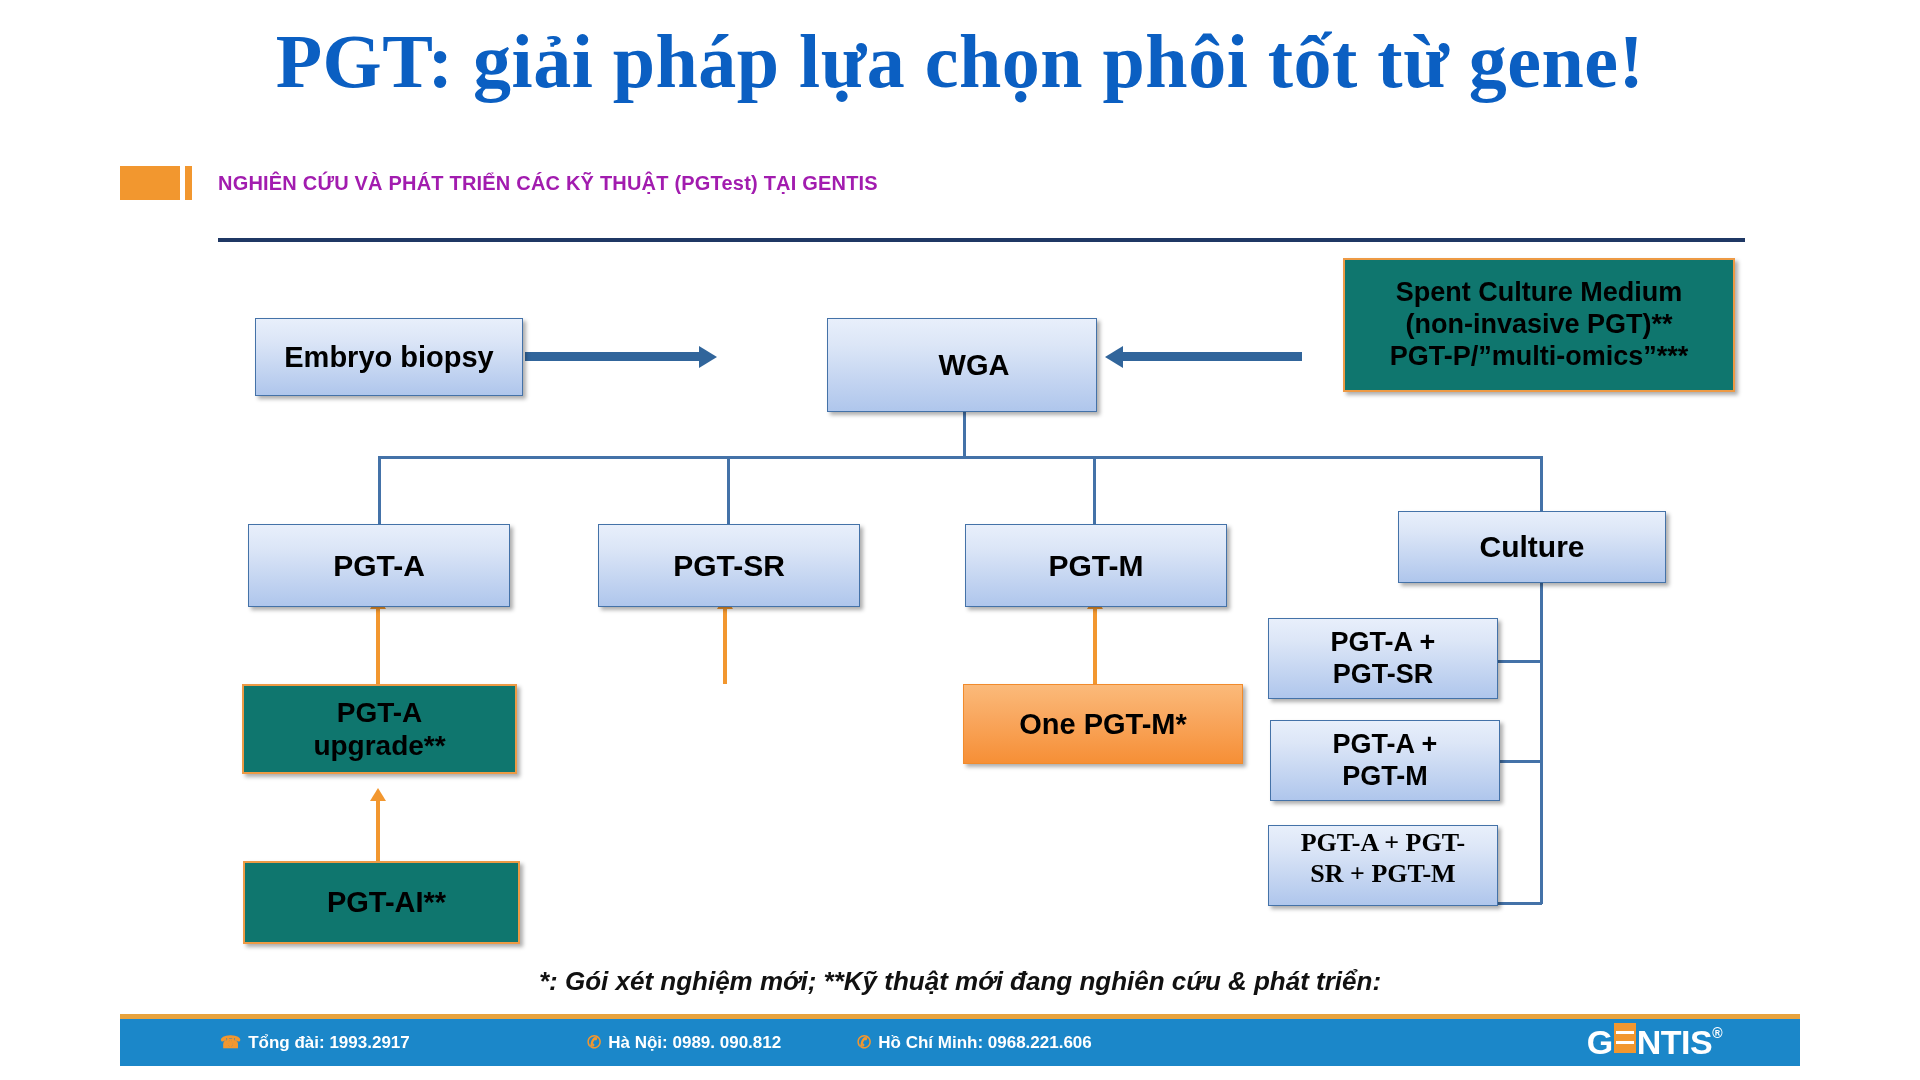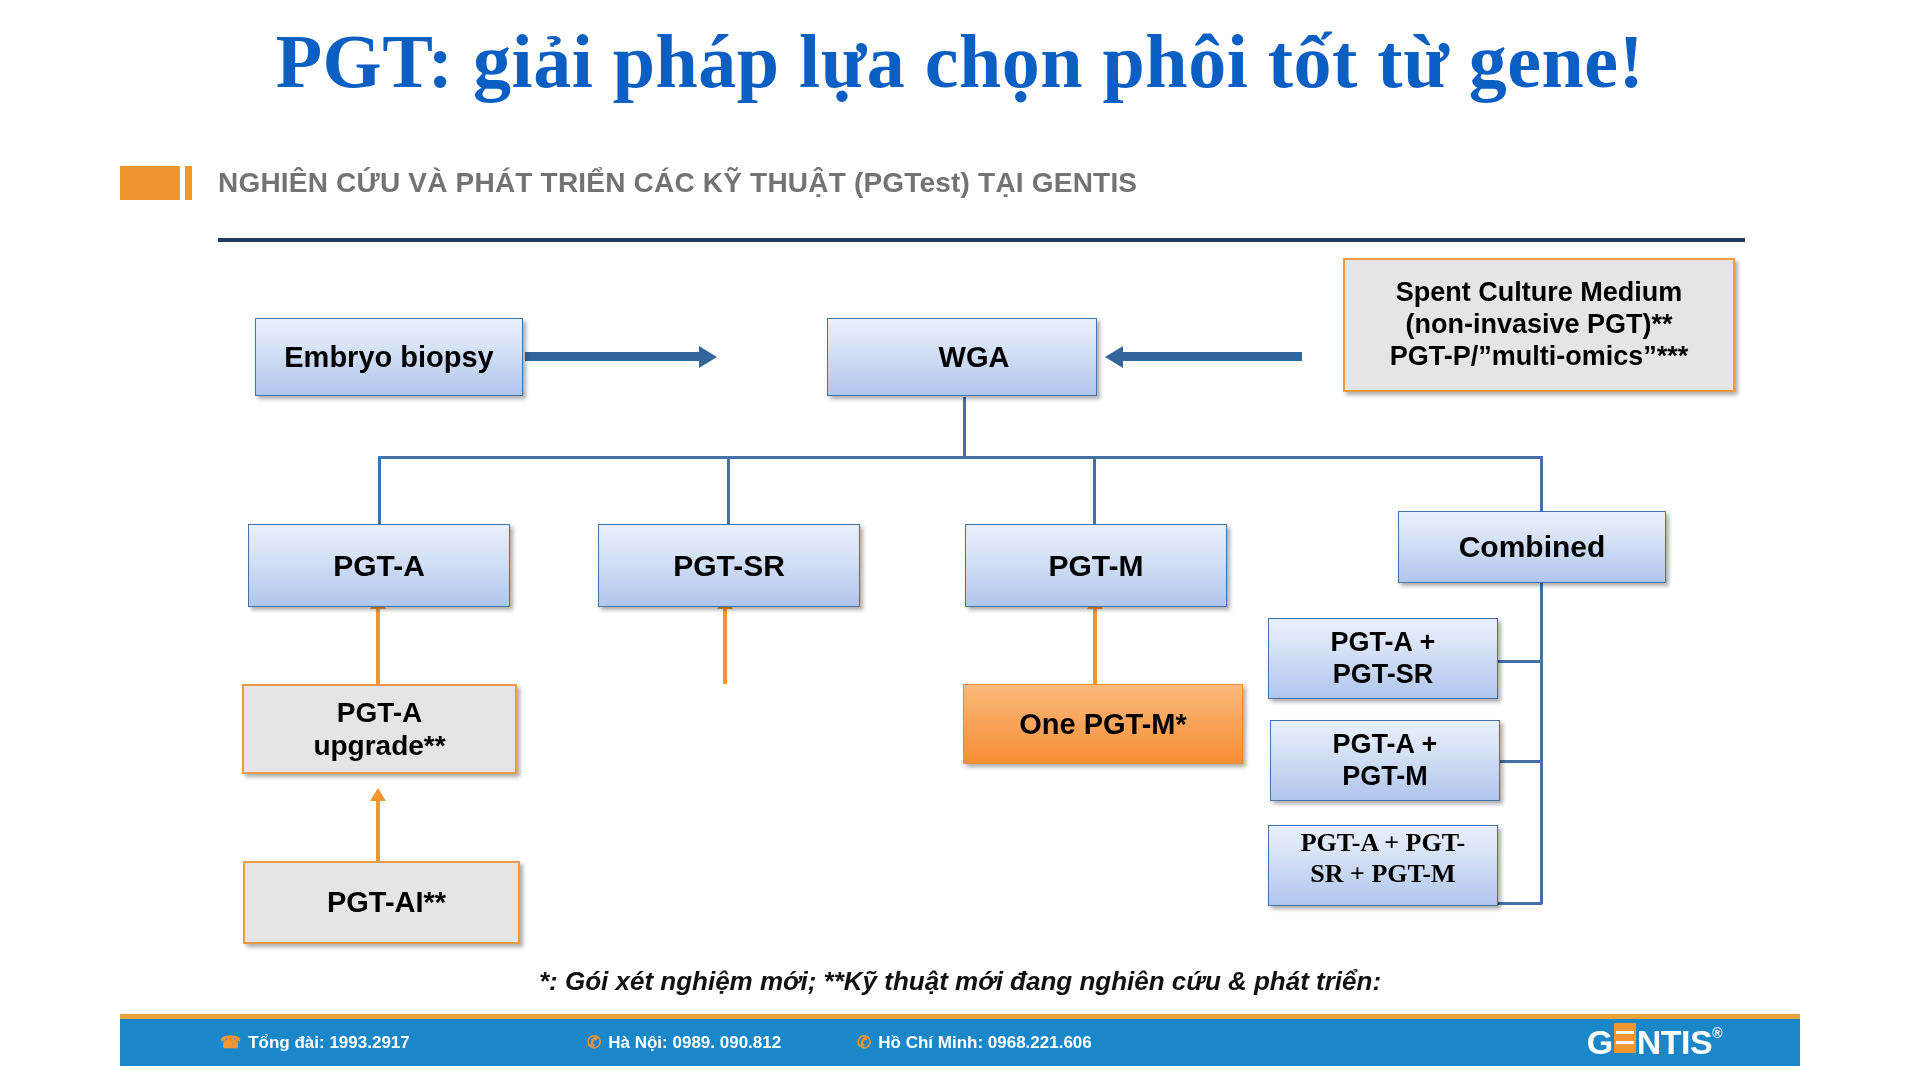--- a/index.html
+++ b/index.html
@@ -20,21 +20,21 @@
     color:#0B5FC2;
     letter-spacing:.5px;
     white-space:nowrap;
   }
 
   
   .sub-row{position:absolute;left:120px;top:166px;display:flex;align-items:center;}
   .sub-marker{width:60px;height:34px;background:#F2972F;}
   .sub-marker2{width:7px;height:34px;background:#F2972F;margin-left:5px;}
   .sub-text{
-    margin-left:26px;font-size:28px;font-weight:700;color:#737373;
+    margin-left:26px;font-size:20px;font-weight:700;color:#a21caf;
     letter-spacing:.2px;white-space:nowrap;
   }
 
   
   .divider{
     position:absolute;left:218px;top:238px;width:1527px;height:4px;
     background:#1F3864;
   }
 
   
@@ -44,21 +44,21 @@
     text-align:center;font-weight:700;color:#000;
     line-height:1.18;
     box-shadow:3px 3px 4px rgba(0,0,0,.32);
     padding:2px 6px;
   }
   .box.blue{
     background:linear-gradient(to bottom,#E8EFFB 0%,#DCE6F7 28%,#AFC6EC 100%);
     border:1.5px solid #4472A8;
   }
   .box.teal{
-    background:#e5e5e5;
+    background:#0f766e;
     border:2px solid #ED9A45;
   }
   .box.orange{
     background:linear-gradient(to bottom,#FBBA7A 0%,#F9A860 40%,#F68F36 100%);
     border:1.5px solid #F18B2C;
   }
 
   
   .ln{position:absolute;background:#4472A8;}
   .ln.h{height:2.5px;}
@@ -161,21 +161,21 @@
     <span class="head"></span>
   </div>
   <div class="arrow-up" style="left:376px;top:799px;height:62px;">
     <span class="head"></span>
   </div>
 
   <div class="box blue" style="left:255px;top:318px;width:268px;height:78px;font-size:29px;">
     <span>Embryo biopsy</span>
   </div>
 
-  <div class="box blue" style="left:827px;top:318px;width:270px;height:78px;font-size:29px;padding-left:30px;">
+  <div class="box blue" style="left:827px;top:318px;width:270px;height:94px;font-size:29px;padding-left:30px;">
     <span>WGA</span>
   </div>
 
   <div class="box teal" style="left:1343px;top:258px;width:392px;height:134px;font-size:27px;flex-direction:column;justify-content:center;">
     <span>Spent Culture Medium</span>
     <span>(non-invasive PGT)**</span>
     <span>PGT-P/”multi-omics”***</span>
   </div>
 
   <div class="box blue" style="left:248px;top:524px;width:262px;height:83px;font-size:30px;">
@@ -184,21 +184,21 @@
 
   <div class="box blue" style="left:598px;top:524px;width:262px;height:83px;font-size:30px;">
     <span>PGT-SR</span>
   </div>
 
   <div class="box blue" style="left:965px;top:524px;width:262px;height:83px;font-size:30px;">
     <span>PGT-M</span>
   </div>
 
   <div class="box blue" style="left:1398px;top:511px;width:268px;height:72px;font-size:30px;">
-    <span>Combined</span>
+    <span>Culture</span>
   </div>
 
   <div class="box teal" style="left:242px;top:684px;width:275px;height:90px;font-size:28px;flex-direction:column;justify-content:center;">
     <span>PGT-A</span>
     <span>upgrade**</span>
   </div>
 
 
   <div class="box orange" style="left:963px;top:684px;width:280px;height:80px;font-size:29px;">
     <span>One PGT-M*</span>

